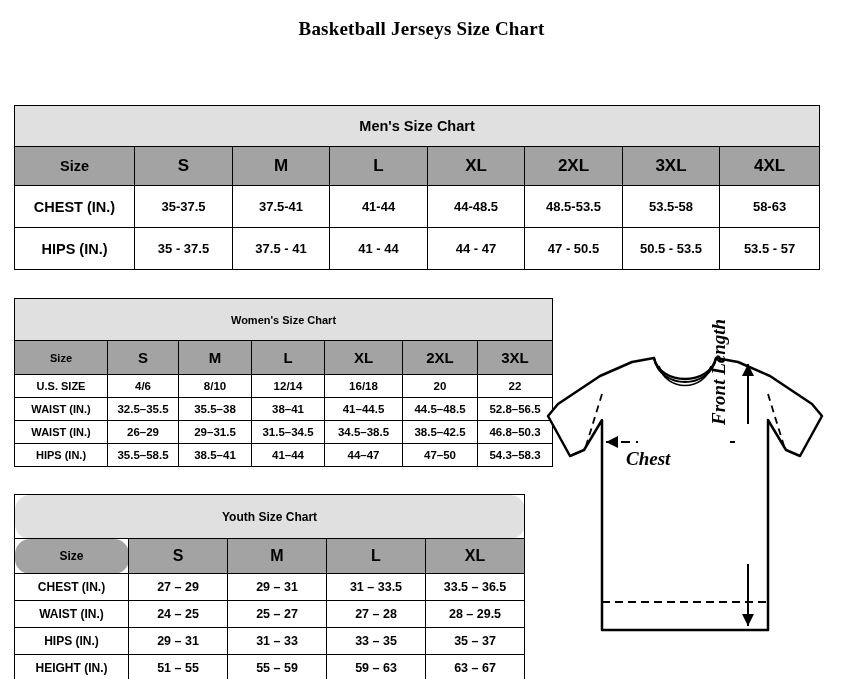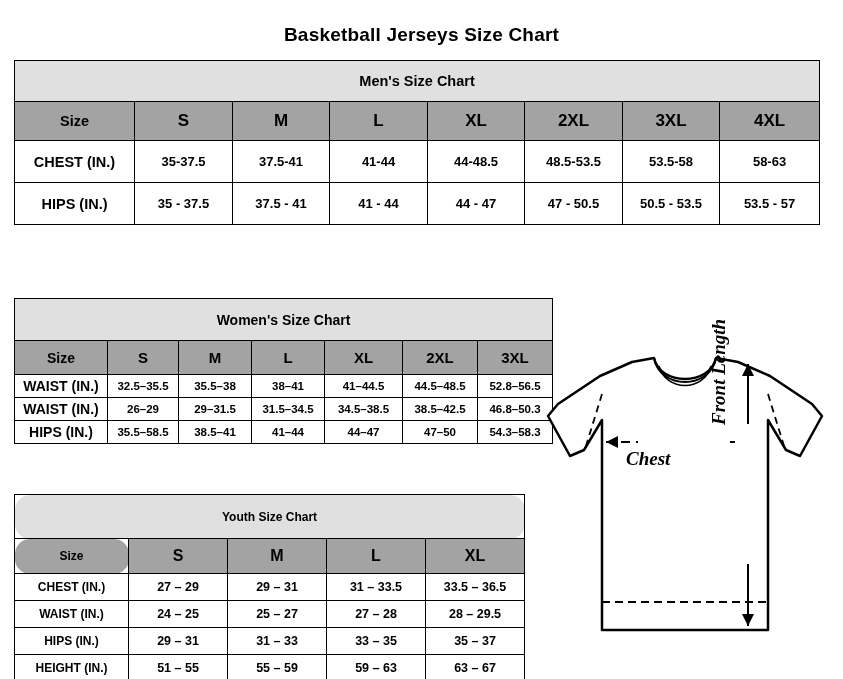--- a/index.html
+++ b/index.html
@@ -10,27 +10,28 @@
   body {
     width: 843px;
     height: 679px;
     position: relative;
     font-family: "Liberation Sans", sans-serif;
     color: #000000;
     overflow: hidden;
   }
   #page-title {
     position: absolute;
-    top: 24px;
+    top: 18px;
     left: 0;
     width: 843px;
     text-align: center;
     font-size: 19px;
     font-weight: bold;
     letter-spacing: 0.2px;
+    font-family: Liberation Serif, serif;
   }
 
   table.size-table {
     border-collapse: collapse;
     table-layout: fixed;
     background: #ffffff;
   }
   table.size-table td, table.size-table th {
     border: 1px solid #000000;
     text-align: center;
@@ -45,21 +46,21 @@
     background: #a3a3a3;
   }
 
   
   #mens-wrap {
     position: absolute;
     left: 14px;
     top: 60px;
     width: 805px;
   }
-  #mens-table { width: 805px; }
+  #mens-table { width: 805px; margin-top: 45px; }
   #mens-table .tbl-title td {
     height: 40px;
     font-size: 17px;
   }
   #mens-table .hdr-row td {
     height: 38px;
     font-size: 17px;
   }
   #mens-table tbody td {
     height: 41px;
@@ -83,21 +84,21 @@
   }
   #womens-table .hdr-row td {
     height: 33px;
     font-size: 15px;
   }
   #womens-table tbody td {
     height: 22px;
     font-size: 11.5px;
   }
   #womens-table tbody td:first-child {
-    font-size: 14px;
+    font-size: 11px;
   }
 
   
   #youth-wrap {
     position: absolute;
     left: 14px;
     top: 494px;
     width: 510px;
   }
   #youth-table { width: 510px; }
@@ -218,20 +219,29 @@
         <td colspan="7">Women's Size Chart</td>
       </tr>
       <tr class="hdr-row">
         <td>Size</td>
         <td>S</td>
         <td>M</td>
         <td>L</td>
         <td>XL</td>
         <td>2XL</td>
         <td>3XL</td>
+      </tr>
+      <tr>
+        <td>U.S. SIZE</td>
+        <td>4/6</td>
+        <td>8/10</td>
+        <td>12/14</td>
+        <td>16/18</td>
+        <td>20</td>
+        <td>22</td>
       </tr>
       <tr>
         <td>WAIST (IN.)</td>
         <td>32.5–35.5</td>
         <td>35.5–38</td>
         <td>38–41</td>
         <td>41–44.5</td>
         <td>44.5–48.5</td>
         <td>52.8–56.5</td>
       </tr>

